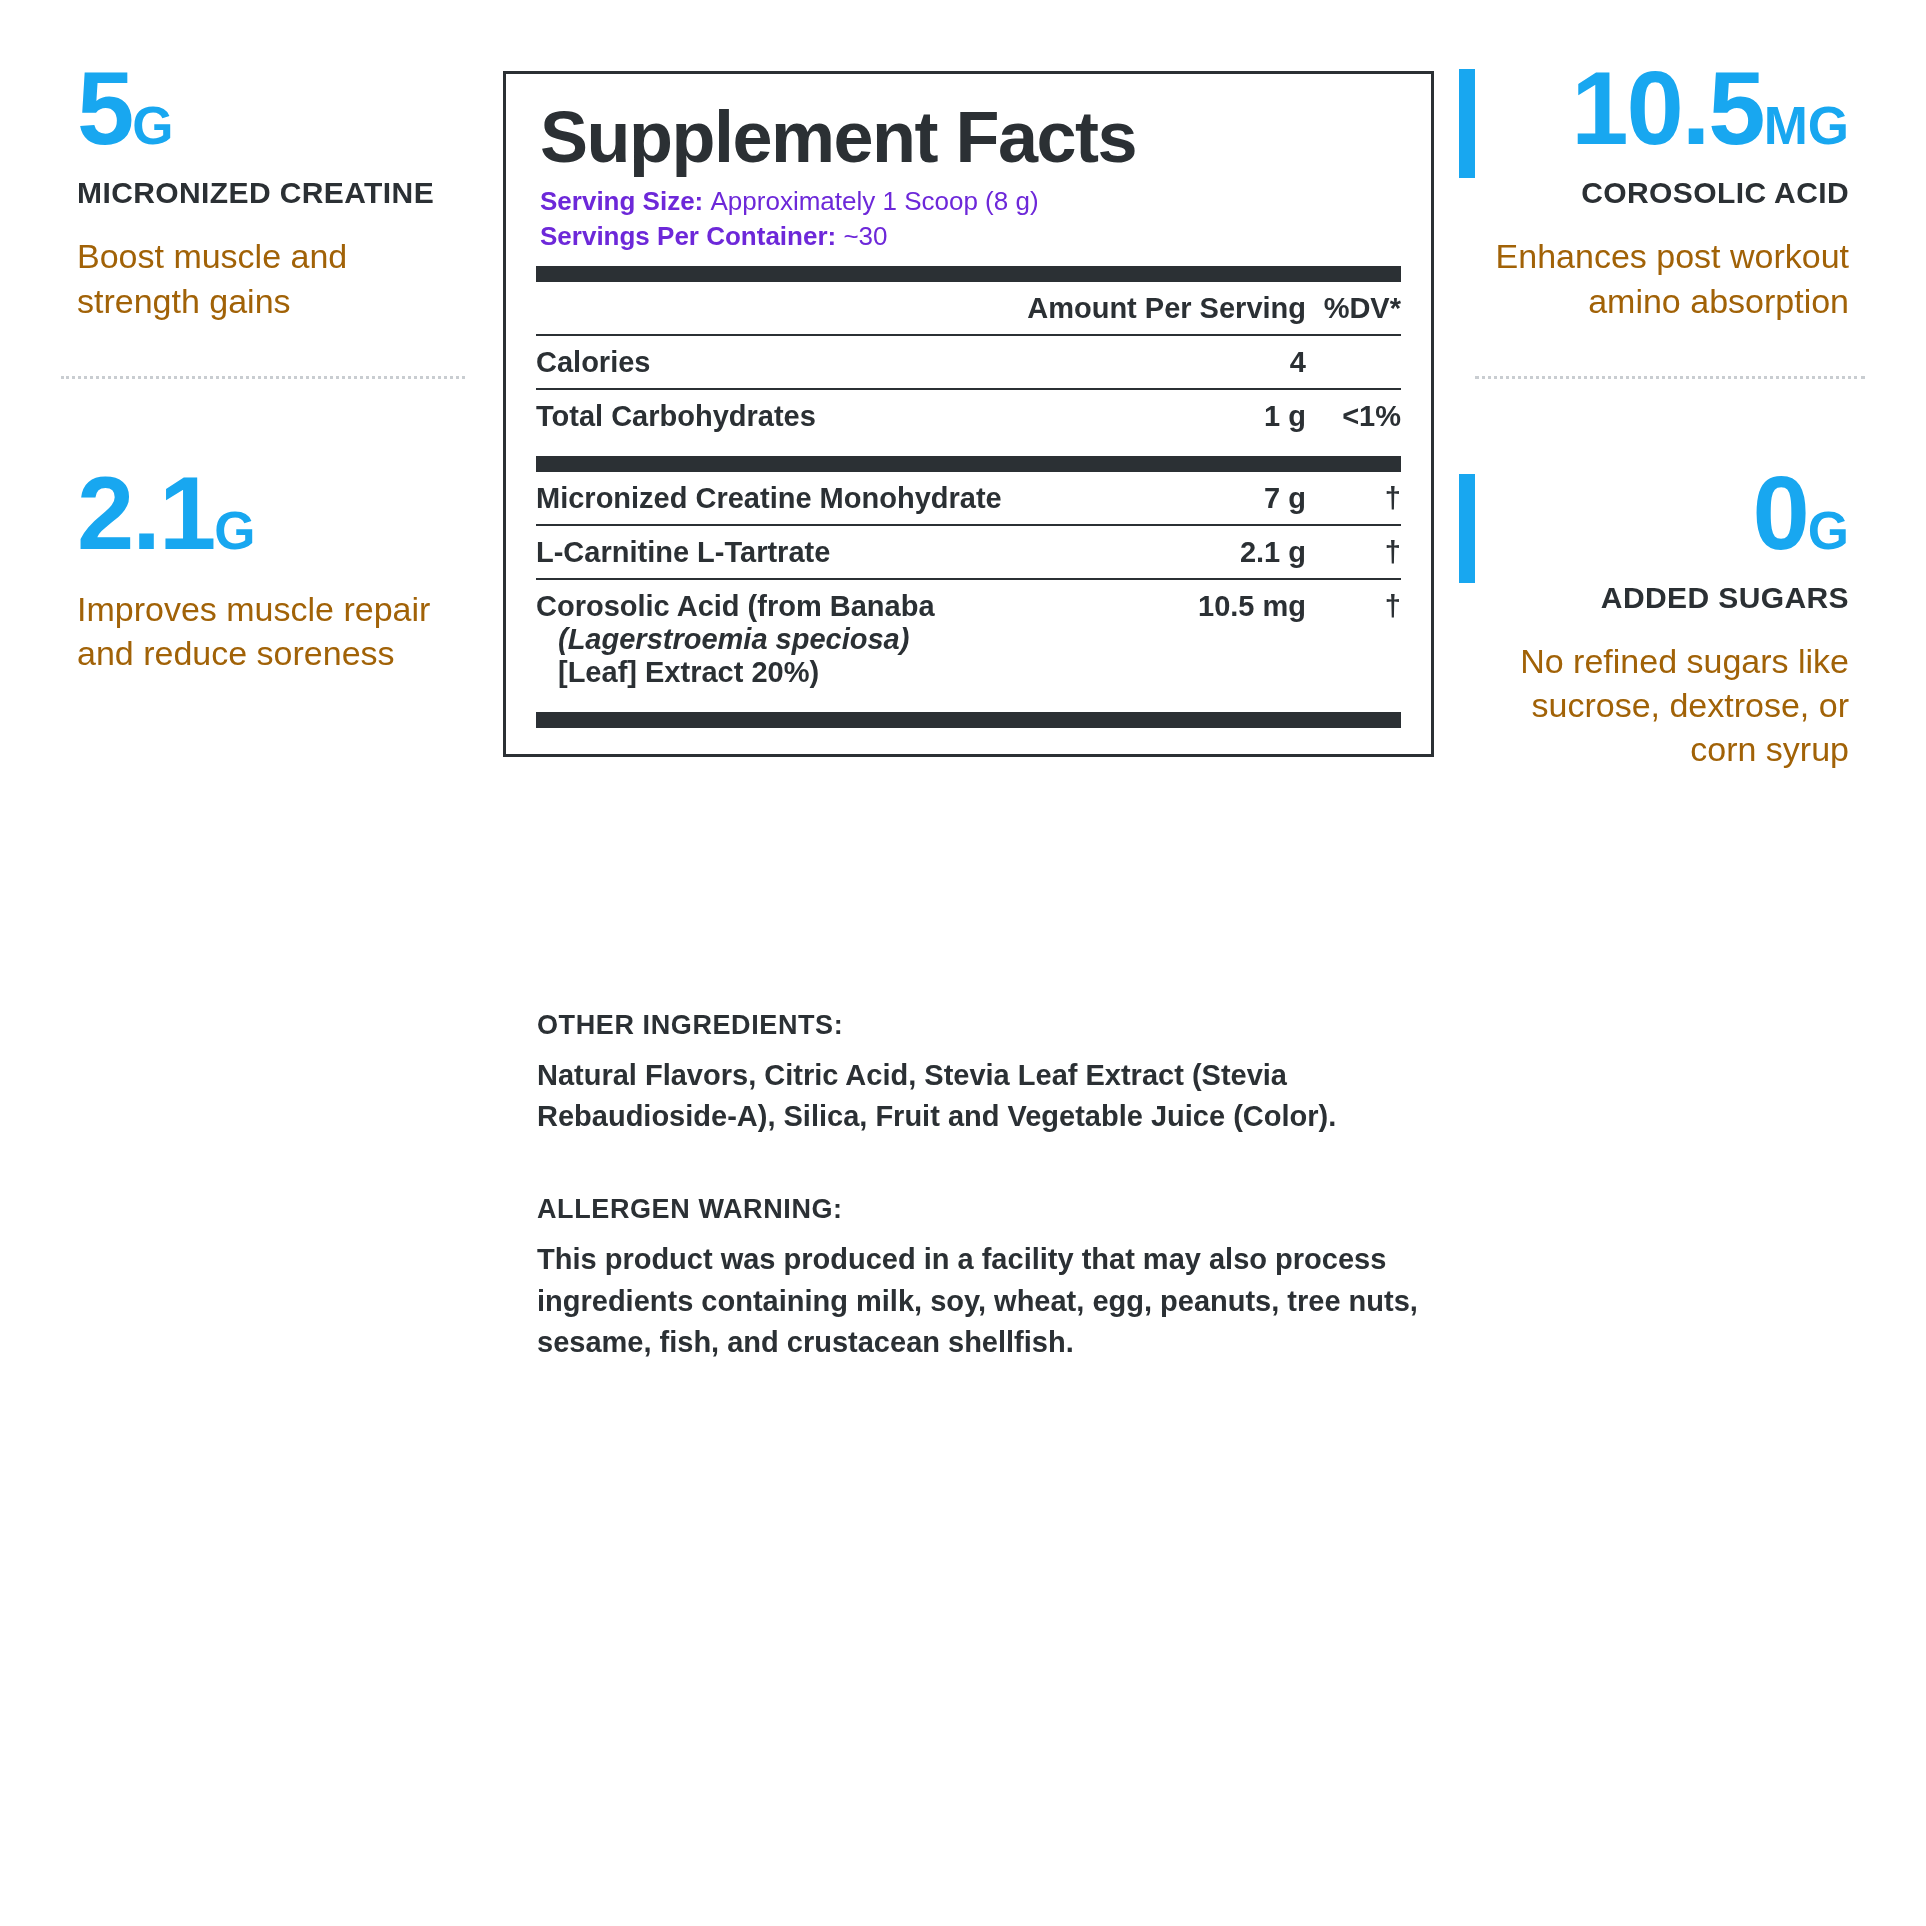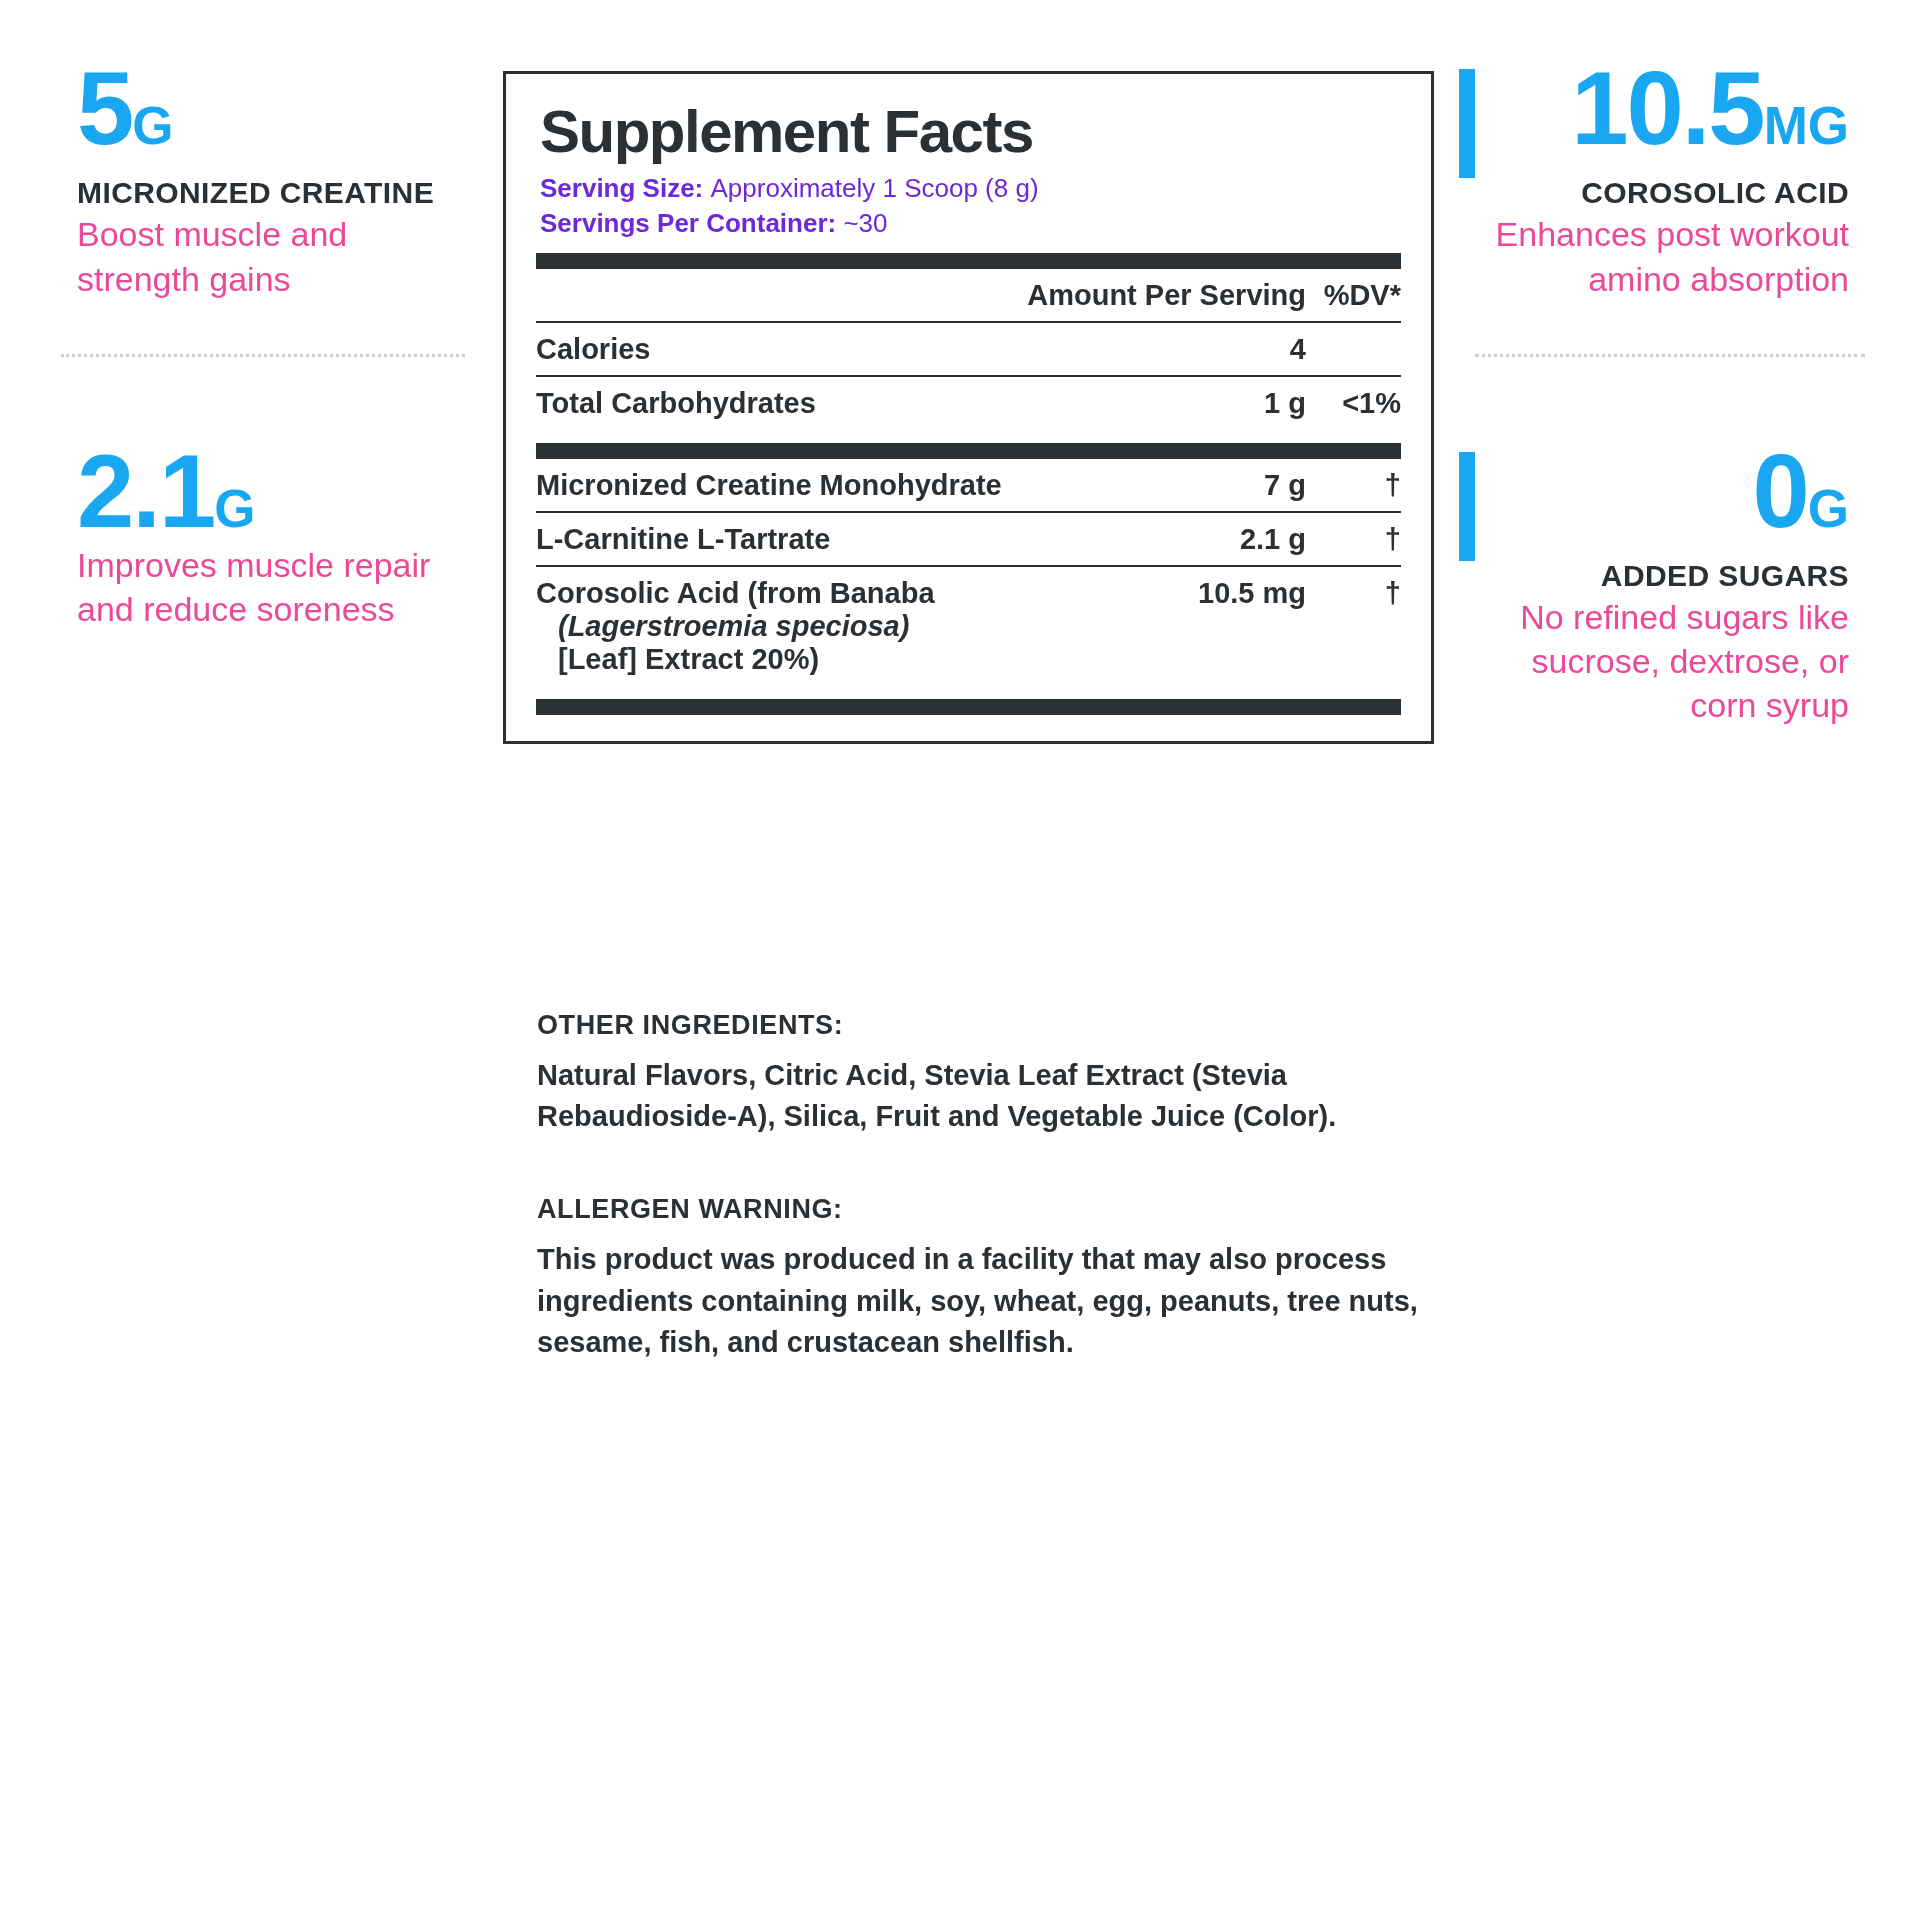--- a/index.html
+++ b/index.html
@@ -81,21 +81,22 @@
     font-weight: 700;
     letter-spacing: 0.4px;
     color: #2b3034;
     margin-top: 14px;
     line-height: 1.28;
     text-transform: uppercase;
   }
   .hl-desc {
     font-size: 34px;
     line-height: 1.3;
-    color: #ec4899;
+    color: #a16207;
+    margin-top: 22px;
     font-weight: 400;
   }
 
   .dotted-sep {
     border-top: 3px dotted #c9cdd1;
     margin: 53px 0 0 0;
     height: 0;
   }
   .col-left .dotted-sep { margin-left: 61px; }
   .col-right .dotted-sep { margin-right: 61px; }
@@ -103,21 +104,21 @@
   .gap-block { height: 85px; }
 
   
   .sf-panel {
     border: 3px solid #2b3034;
     padding: 22px 30px 26px 30px;
     box-sizing: border-box;
     width: 931px;
   }
   .sf-title {
-    font-size: 60px;
+    font-size: 72px;
     font-weight: 700;
     letter-spacing: -1.5px;
     line-height: 1.05;
     margin: 4px 0 10px 4px;
     color: #2b3034;
   }
   .sf-serving {
     font-size: 26px;
     font-weight: 700;
     margin: 0 0 4px 4px;

